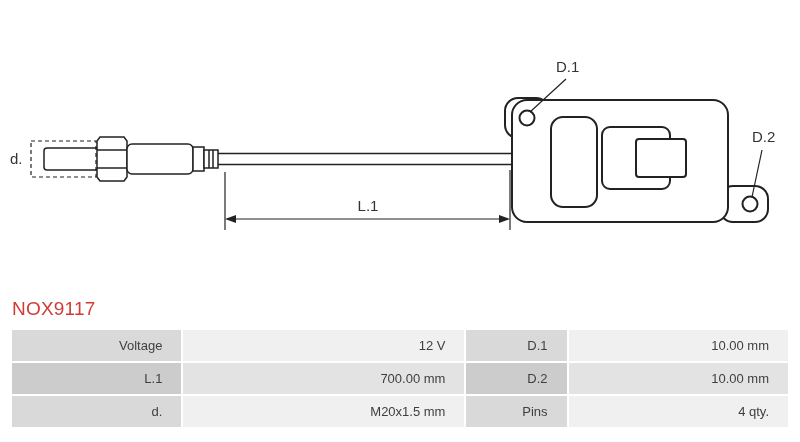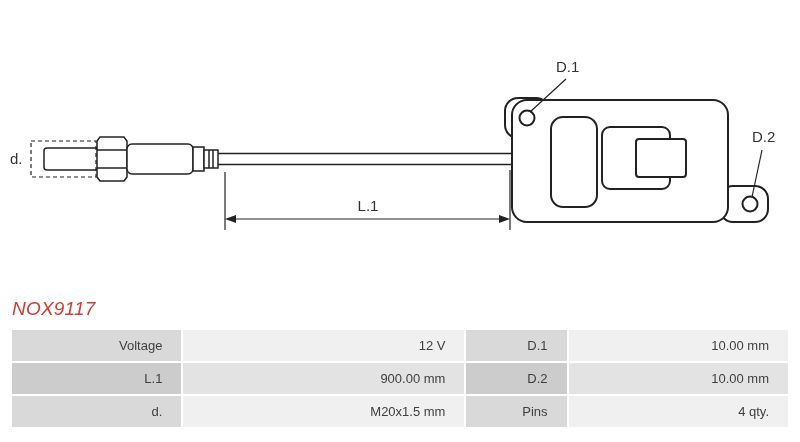--- a/index.html
+++ b/index.html
@@ -11,21 +11,20 @@
   .diagram { width: 800px; height: 292px; }
   .drawing { display: block; color: var(--line, #222222); }
   .drawing text {
     font-family: "Liberation Sans", "DejaVu Sans", sans-serif;
     font-size: 15px; fill: #333;
   }
   .part-number {
     margin: 6px 0 8px 0; padding-left: 12px;
     font-size: 19px; letter-spacing: .2px;
     color: var(--accent, #d23b35);
-    font-style: italic;
   }
   .spec-table {
     width: 780px; margin: 0 auto; table-layout: fixed;
     border-collapse: separate; border-spacing: 2px;
     font-size: 13px; color: var(--text, #3f3f3f);
   }
   .spec-table td { padding: 8px 19px; text-align: right; vertical-align: middle; overflow: hidden; }
   td.lbl { background: var(--table-label-bg, #d9d9d9); }
   td.val { background: var(--table-value-bg, #f0f0f0); margin-left: 44px; }
   tr.alt td.lbl { background: var(--table-label-bg-alt, #cccccc); }
@@ -98,21 +97,21 @@
     </colgroup>
     <tbody>
       <tr>
         <td class="lbl">Voltage</td>
         <td class="val">12 V</td>
         <td class="lbl">D.1</td>
         <td class="val">10.00 mm</td>
       </tr>
       <tr class="alt">
         <td class="lbl">L.1</td>
-        <td class="val">900.00 mm</td>
+        <td class="val">700.00 mm</td>
         <td class="lbl">D.2</td>
         <td class="val">10.00 mm</td>
       </tr>
       <tr>
         <td class="lbl">d.</td>
         <td class="val">M20x1.5 mm</td>
         <td class="lbl">Pins</td>
         <td class="val">4 qty.</td>
       </tr>
     </tbody>

